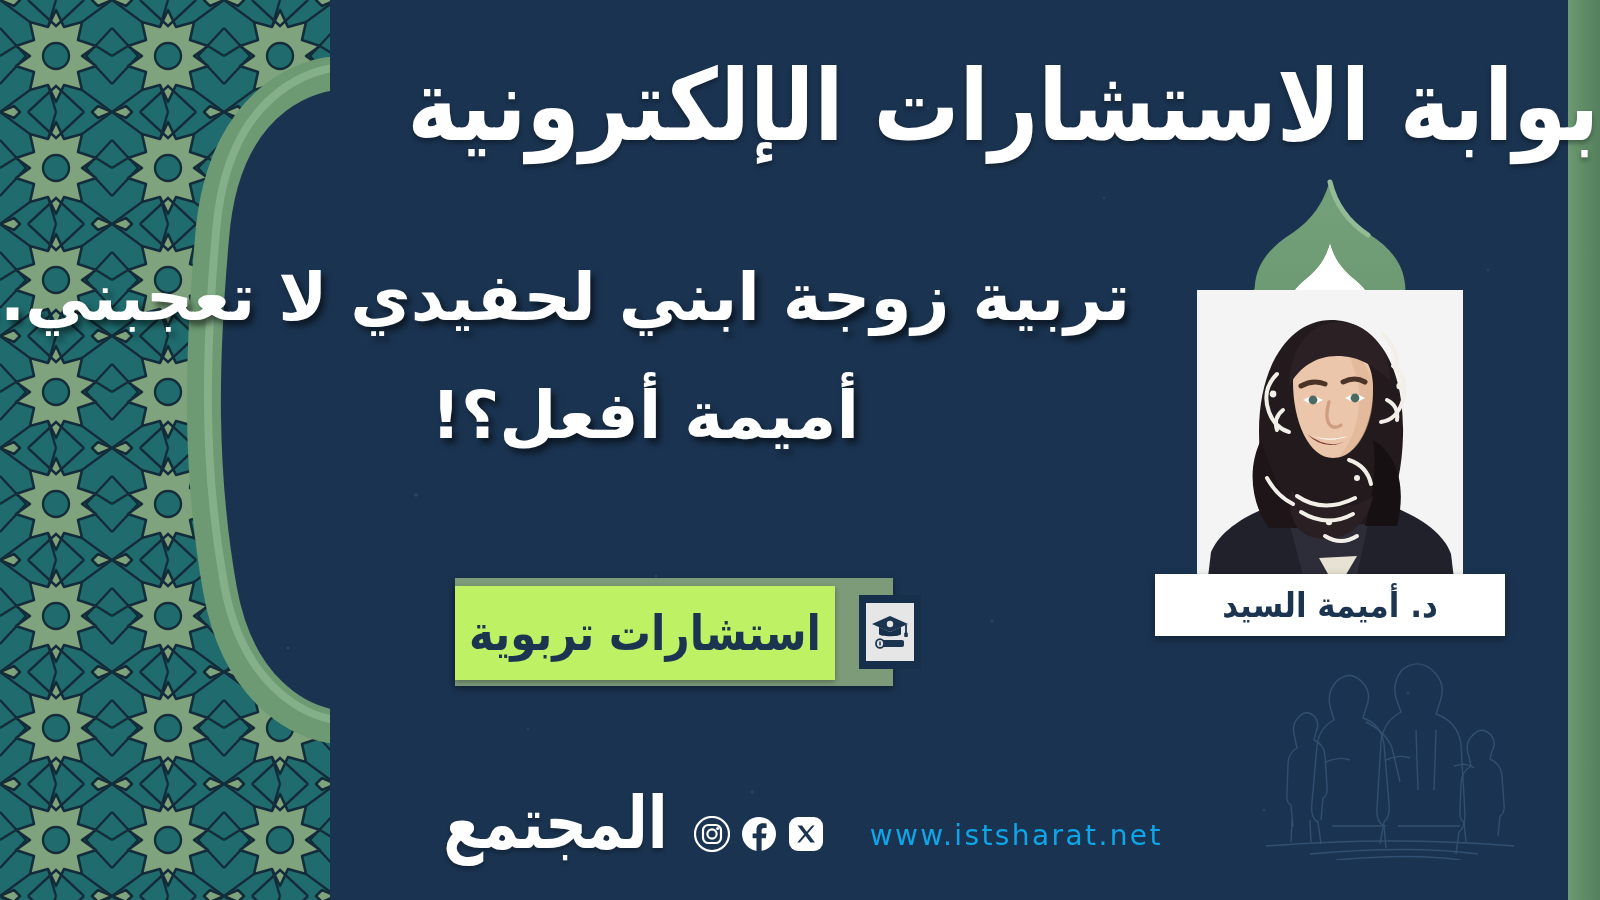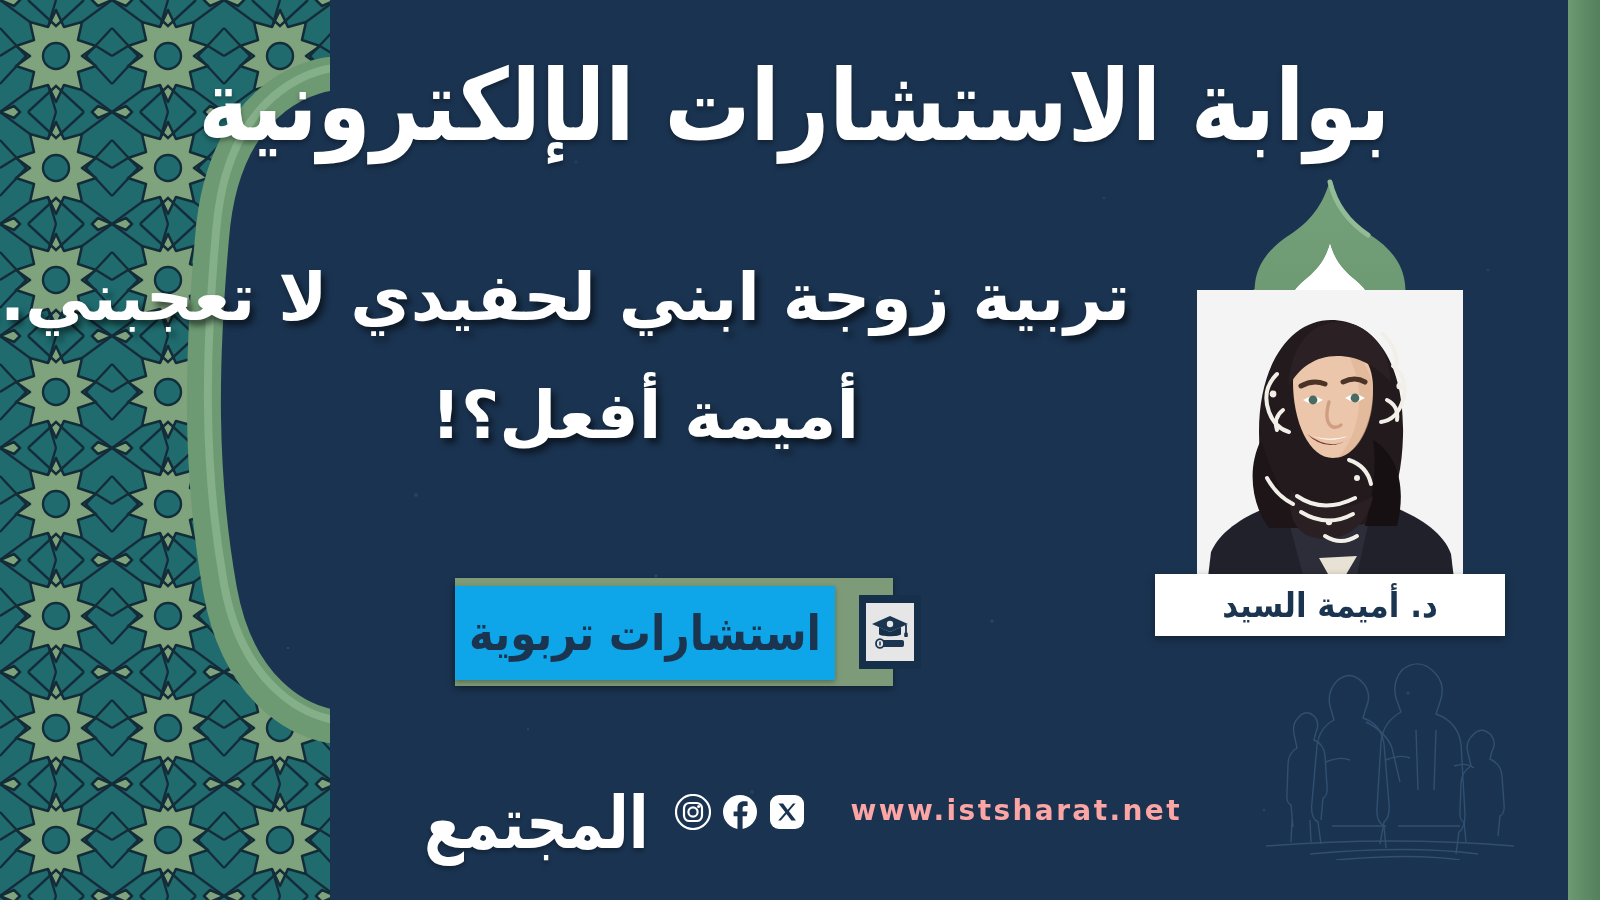--- a/index.html
+++ b/index.html
@@ -53,21 +53,21 @@
   
   .family-watermark{
     position:absolute; right:60px; bottom:40px;
     width:300px; height:220px; opacity:.30; z-index:2;
     pointer-events:none;
   }
 
   
   .header-calligraphy{
     position:absolute; left:0; right:12px; top:40px;
-    text-align:center; z-index:6;
+    text-align:right; z-index:6;
   }
   .header-calligraphy .kufi{
     display:inline-block;
     font-family:"DejaVu Sans","Liberation Sans",sans-serif;
     font-size:84px; font-weight:700; color:#ffffff;
     letter-spacing:-2px;
     line-height:1.35;
     text-shadow:0 2px 5px rgba(0,0,0,.35);
     transform:scaleY(1.18) scaleX(1.02);
     transform-origin:center top;
@@ -106,21 +106,21 @@
     display:flex; align-items:center; justify-content:center;
   }
   .badge-icon-inner{
     width:48px; height:58px; background:#e6e6e6;
     display:flex; align-items:center; justify-content:center;
   }
   .badge-text-plate{
     position:relative; z-index:2;
     margin-top:8px; margin-right:10px;
     min-width:348px; height:94px;
-    background:#0ea5e9;
+    background:#bef264;
     display:flex; align-items:center; justify-content:flex-start;
     box-shadow:0 2px 5px rgba(0,0,0,.3);
   }
   .badge-text{
     color:#1b3551; font-size:42px; font-weight:700;
     letter-spacing:-1px; transform:scaleY(1.15);
     white-space:nowrap; padding:0 14px;
   }
 
   
@@ -147,36 +147,36 @@
   }
   .name-plate span{
     color:#1b3551; font-size:31px; font-weight:700;
     letter-spacing:-0.5px; transform:scaleY(1.1);
     white-space:nowrap;
   }
 
   
   .footer{
     position:absolute; left:0; right:0; bottom:48px;
-    display:flex; align-items:flex-start; justify-content:center;
+    display:flex; align-items:flex-end; justify-content:center;
     gap:26px; z-index:6; direction:ltr;
   }
   .brand-logo{
     font-size:58px; font-weight:700; color:#ffffff;
     line-height:1; letter-spacing:-3px;
     transform:scaleY(1.25); transform-origin:center;
     text-shadow:0 2px 4px rgba(0,0,0,.3);
     margin-left:6px;
     white-space:nowrap;
   }
   .social-row{ display:flex; align-items:center; gap:11px; }
   .social-icon{ width:36px; height:36px; display:block; }
   .site-url{
-    color:#fca5a5; font-size:28px; letter-spacing:2.4px;
-    font-weight:700; margin-left:20px;
+    color:#0ea5e9; font-size:28px; letter-spacing:2.4px;
+    font-weight:400; margin-left:20px;
     white-space:nowrap;
   }
 </style>
 </head>
 <body>
 
 <div class="poster">
 
   <div class="speckles"></div>
 

